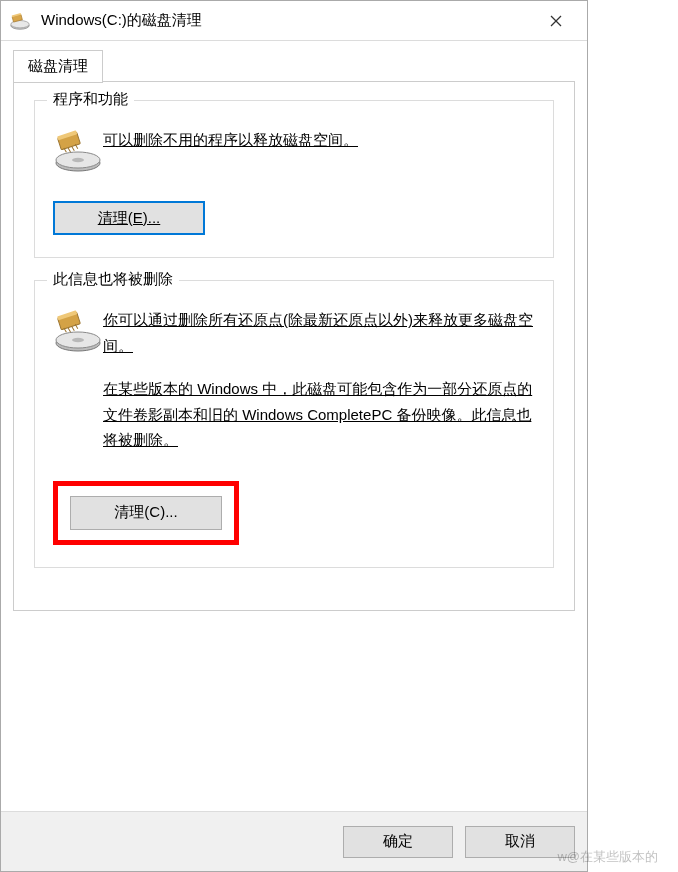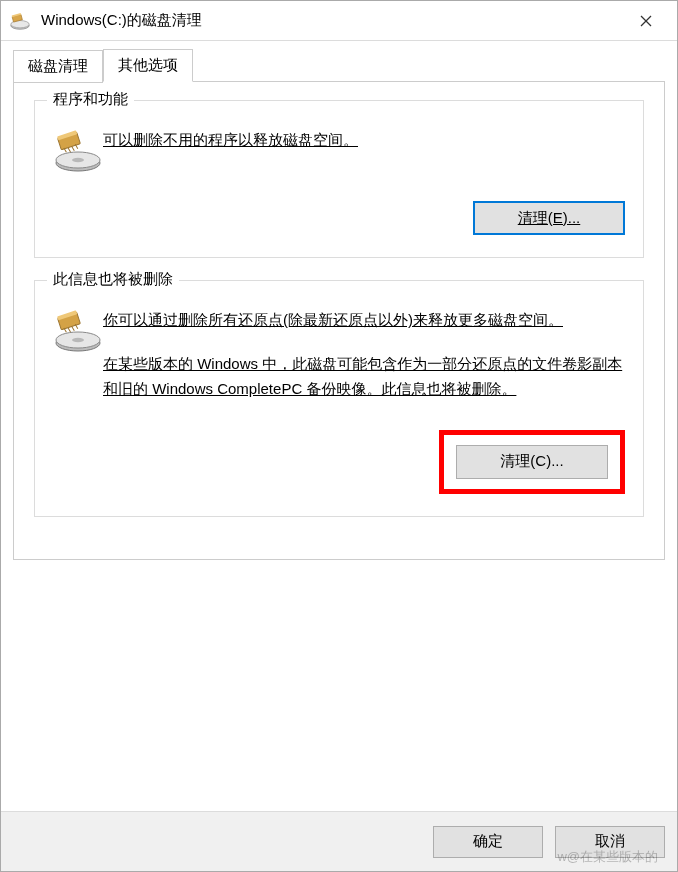--- a/index.html
+++ b/index.html
@@ -9,21 +9,21 @@
     }
     body {
       font-family: "Microsoft YaHei", "Segoe UI", Tahoma, sans-serif;
       font-size: 14px;
       background: #ffffff;
       width: 678px;
       height: 872px;
       overflow: hidden;
     }
     .window {
-      width: 678px;
+      width: 588px;
       height: 872px;
       border: 1px solid #aaaaaa;
       background: #84cc16;
       display: flex;
       flex-direction: column;
     }
     .titlebar {
       height: 40px;
       display: flex;
       align-items: center;
@@ -131,21 +131,21 @@
       color: #000000;
     }
     .group-text p {
       margin-bottom: 18px;
     }
     .group-text p:last-child {
       margin-bottom: 0;
     }
     .button-row {
       display: flex;
-      justify-content: flex-end;
+      justify-content: flex-start;
       margin-top: 28px;
     }
     .win-button {
       min-width: 152px;
       height: 34px;
       border: 1px solid #adadad;
       background: #e1e1e1;
       font-size: 15px;
       font-family: inherit;
       cursor: pointer;
@@ -207,21 +207,20 @@
         <line x1="1" y1="1" x2="11" y2="11" stroke="currentColor" stroke-width="1.2"></line>
         <line x1="11" y1="1" x2="1" y2="11" stroke="currentColor" stroke-width="1.2"></line>
       </svg>
     </div>
   </div>
 
   <div class="content-area">
     <div class="tabs-container">
       <div class="tab-row">
         <div class="tab inactive">磁盘清理</div>
-        <div class="tab active">其他选项</div>
       </div>
       <div class="tab-content">
 
         <div class="group-box">
           <div class="group-title">程序和功能</div>
           <div class="group-content">
             <div class="group-icon">
               <svg viewBox="0 0 50 46">
                 <ellipse cx="25" cy="36" rx="22" ry="8" fill="#bcbcbc" stroke="#7a7a7a" stroke-width="1"></ellipse>
                 <ellipse cx="25" cy="33" rx="22" ry="8" fill="#e6e6e6" stroke="#8a8a8a" stroke-width="1"></ellipse>

